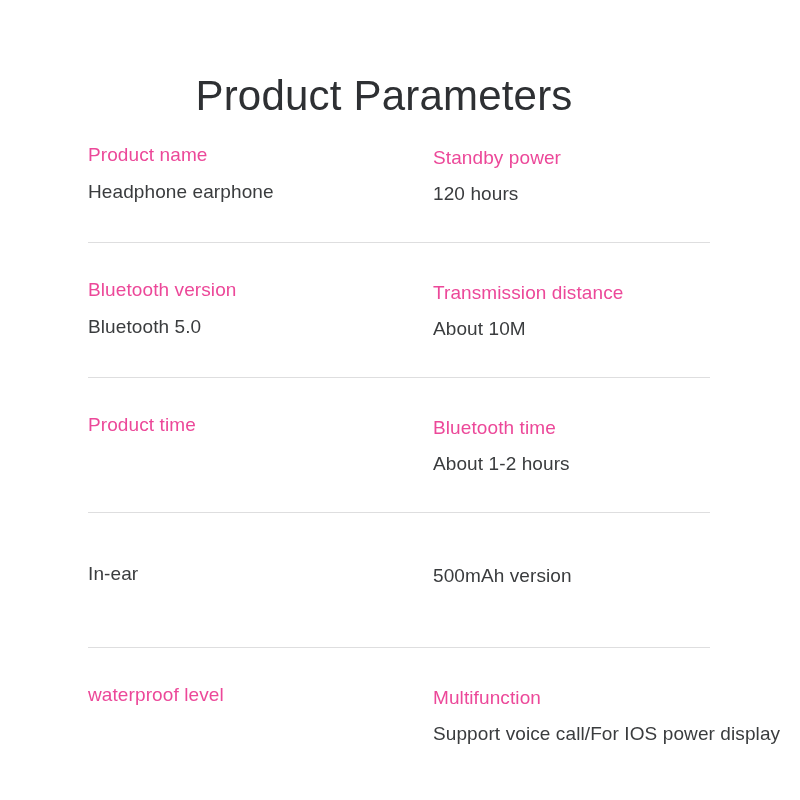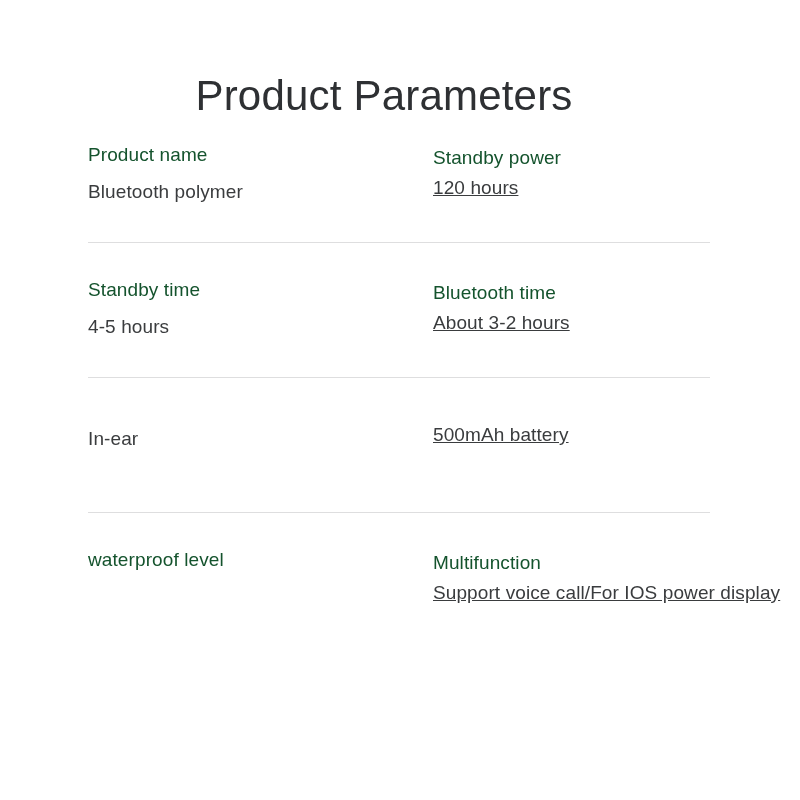--- a/index.html
+++ b/index.html
@@ -75,79 +75,87 @@
 
   .spec-cell.col-right {
     width: 277px;
     flex: 1 1 auto;
     padding-top: 11px;
   }
 
   .spec-label {
     font-size: 19px;
     font-weight: 400;
-    color: #14532d;
+    color: #ec4899;
     line-height: 1.2;
     letter-spacing: 0.1px;
     white-space: nowrap;
   }
 
   .spec-value {
     margin-top: 14px;
     font-size: 19px;
     font-weight: 400;
     color: #3a3c3e;
     line-height: 1.2;
     letter-spacing: 0.1px;
     white-space: nowrap;
   }
 
   .col-right .spec-value {
-    margin-top: 7px;
-    text-decoration: underline;
+    margin-top: 13px;
   }
 </style>
 </head>
 <body>
 
 <div class="spec-sheet">
 
   <h1 class="page-title">Product Parameters</h1>
 
   <div class="spec-table">
 
     <div class="spec-row with-divider">
       <div class="spec-cell col-left">
         <div class="spec-label">Product name</div>
-        <div class="spec-value">Bluetooth polymer</div>
+        <div class="spec-value">Headphone earphone</div>
       </div>
       <div class="spec-cell col-right">
         <div class="spec-label">Standby power</div>
         <div class="spec-value">120 hours</div>
       </div>
     </div>
 
+    <div class="spec-row with-divider">
+      <div class="spec-cell col-left">
+        <div class="spec-label">Bluetooth version</div>
+        <div class="spec-value">Bluetooth 5.0</div>
+      </div>
+      <div class="spec-cell col-right">
+        <div class="spec-label">Transmission distance</div>
+        <div class="spec-value">About 10M</div>
+      </div>
+    </div>
 
     <div class="spec-row with-divider">
       <div class="spec-cell col-left">
-        <div class="spec-label">Standby time</div>
-        <div class="spec-value">4-5 hours</div>
+        <div class="spec-label">Product time</div>
       </div>
       <div class="spec-cell col-right">
         <div class="spec-label">Bluetooth time</div>
-        <div class="spec-value">About 3-2 hours</div>
+        <div class="spec-value">About 1-2 hours</div>
       </div>
     </div>
 
     <div class="spec-row with-divider">
       <div class="spec-cell col-left">
         <div class="spec-value">In-ear</div>
       </div>
       <div class="spec-cell col-right">
-        <div class="spec-value">500mAh battery</div>
+        <div class="spec-value">500mAh version</div>
       </div>
     </div>
 
     <div class="spec-row">
       <div class="spec-cell col-left">
         <div class="spec-label">waterproof level</div>
       </div>
       <div class="spec-cell col-right">
         <div class="spec-label">Multifunction</div>
         <div class="spec-value">Support voice call/For IOS power display</div>

